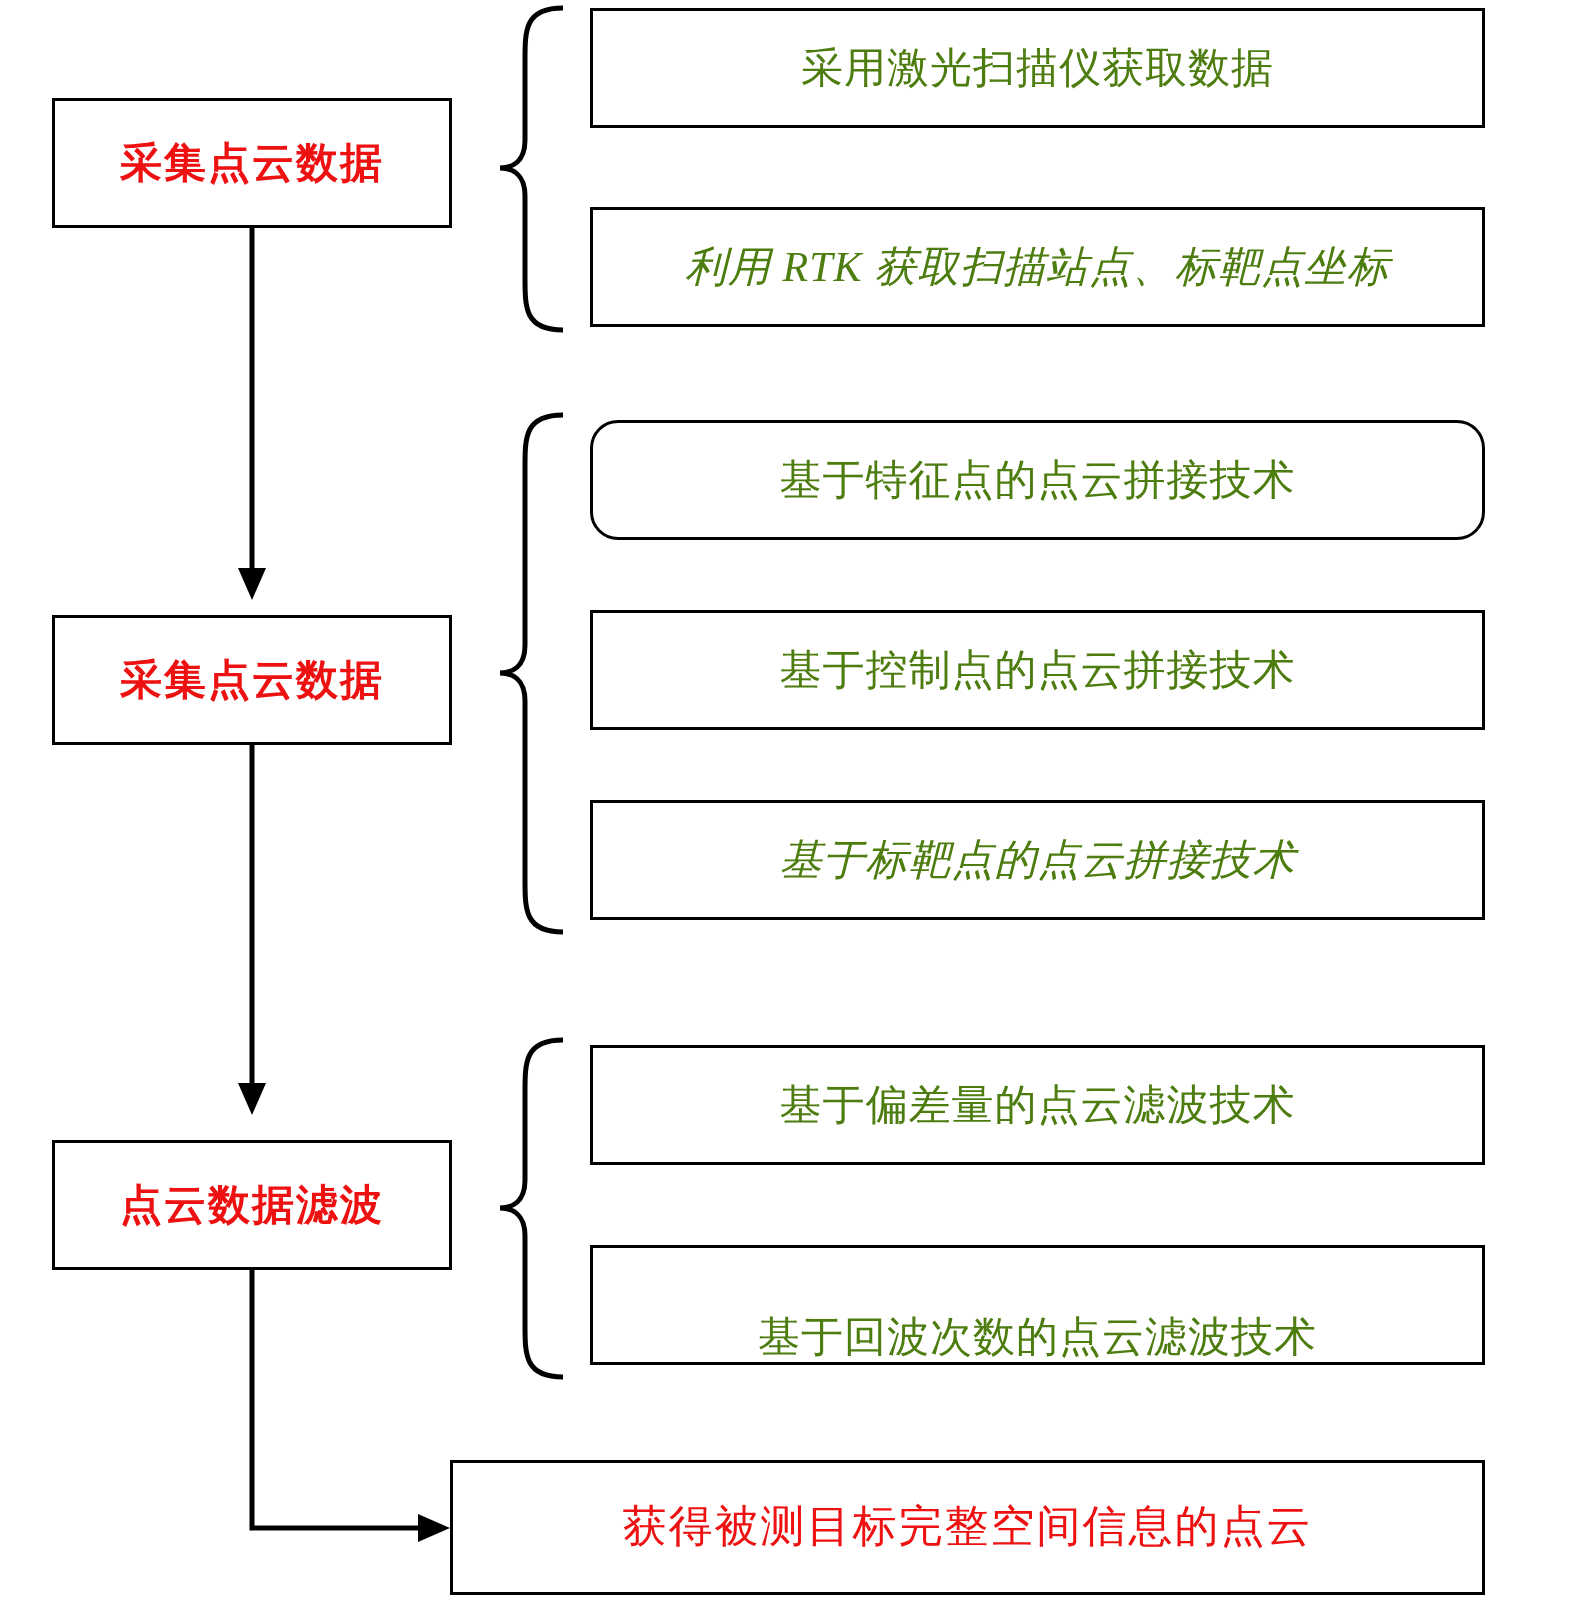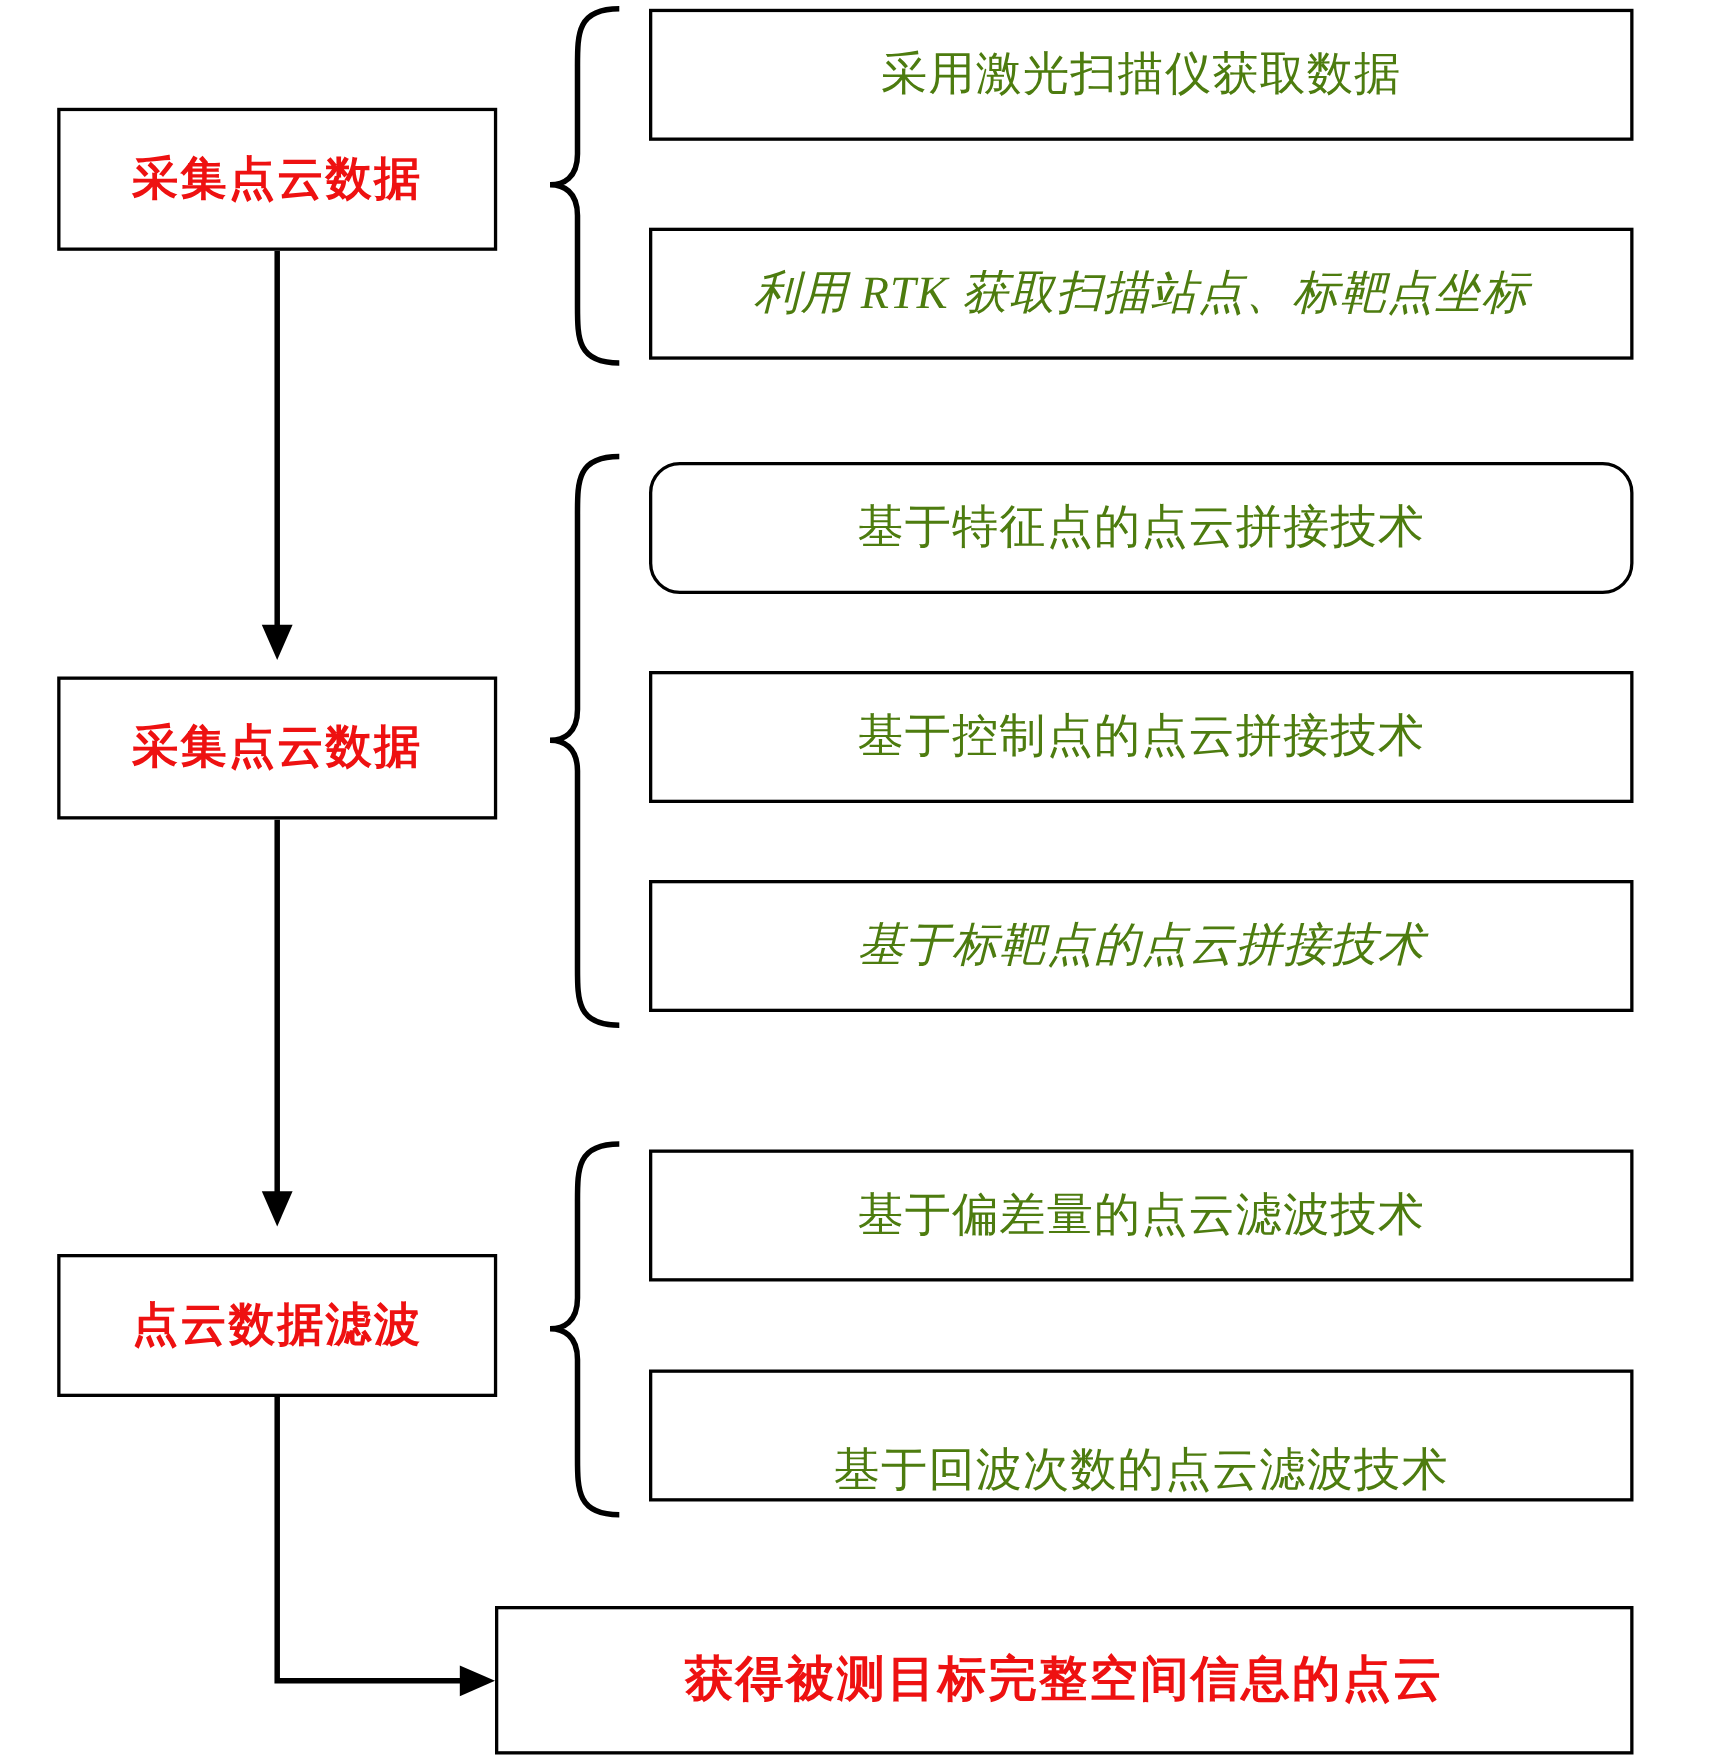--- a/index.html
+++ b/index.html
@@ -34,21 +34,21 @@
     font-size: 42px;
     letter-spacing: 2px;
   }
   .detail-box {
     color: #4d7c0f;
     font-size: 42px;
     letter-spacing: 1px;
   }
   .result-box {
     color: #ee1111;
-    font-weight: bold;
+    font-weight: normal;
     font-size: 44px;
     letter-spacing: 2px;
   }
   .svg-layer {
     position: absolute;
     left: 0;
     top: 0;
     width: 1575px;
     height: 1604px;
     pointer-events: none;

